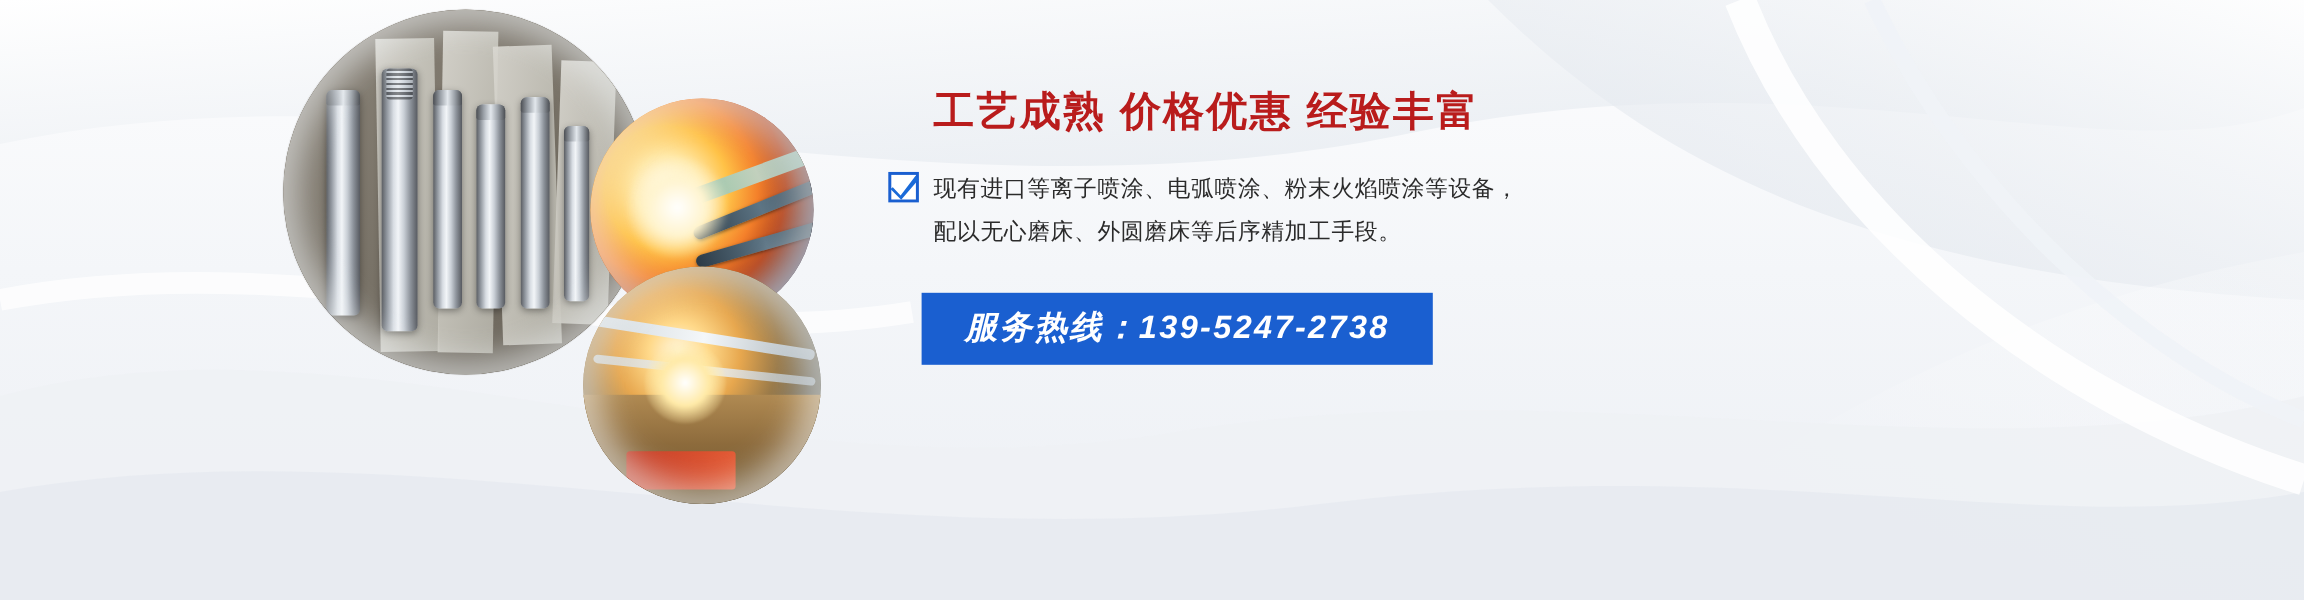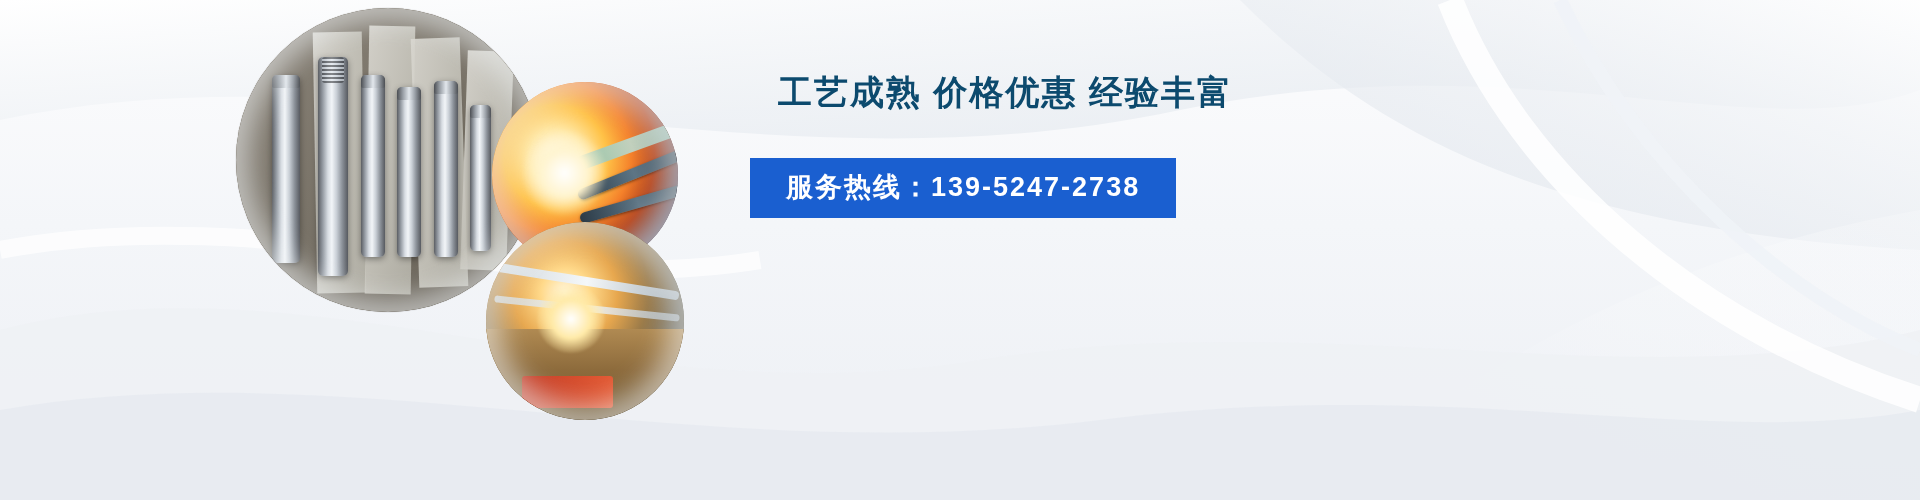--- a/index.html
+++ b/index.html
@@ -187,21 +187,21 @@
   .content {
     position: absolute;
     left: 740px;
     top: 70px;
     width: 760px;
   }
 
   .headline {
     font-size: 34px;
     font-weight: bold;
-    color: #0c4a6e;
+    color: #b91c1c;
     letter-spacing: 2px;
     margin-left: 38px;
     white-space: nowrap;
   }
 
   .bullets {
     margin-top: 24px;
   }
   .bullet {
     display: flex;
@@ -218,29 +218,30 @@
   .bullet-text {
     font-size: 19px;
     line-height: 36px;
     color: #2b2b2b;
     letter-spacing: .5px;
     max-width: 500px;
   }
 
   .hotline {
     margin-top: 18px;
-    margin-left: 10px;
+    margin-left: 28px;
     display: inline-block;
     background: #1a5fd0;
     color: #ffffff;
     font-size: 27px;
     font-weight: bold;
     letter-spacing: 2px;
     padding: 11px 36px 13px 36px;
     white-space: nowrap;
+    font-style: italic;
   }
 </style>
 </head>
 <body>
 
 <div class="banner">
 
   <div class="bg-base"></div>
 
   <svg class="bg-svg" viewBox="0 0 1920 500" preserveAspectRatio="none">
@@ -317,20 +318,29 @@
 
   </div>
 
   <div class="content">
 
     <div class="headline">工艺成熟  价格优惠  经验丰富</div>
 
     <div class="bullets">
 
 
+      <div class="bullet">
+        <span class="check-icon">
+          <svg viewBox="0 0 26 26" width="26" height="26">
+            <rect x="1.5" y="1.5" width="23" height="23" fill="#ffffff" stroke="#1a5fd0" stroke-width="2.5"></rect>
+            <path d="M4 13 L10.5 20 L23 3.5 L25.5 6.5 L11 23.5 L2 14.5 Z" fill="#1a6ad8"></path>
+          </svg>
+        </span>
+        <span class="bullet-text">现有进口等离子喷涂、电弧喷涂、粉末火焰喷涂等设备，配以无心磨床、外圆磨床等后序精加工手段。</span>
+      </div>
 
     </div>
 
     <div class="hotline">服务热线：139-5247-2738</div>
 
   </div>
 
 </div>
 
 </body></html>

